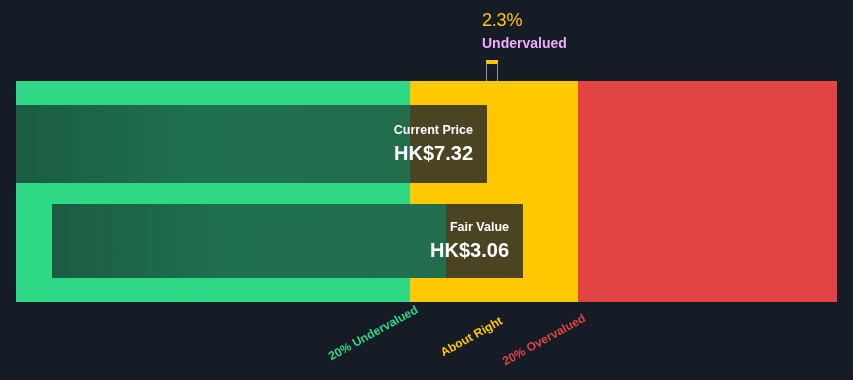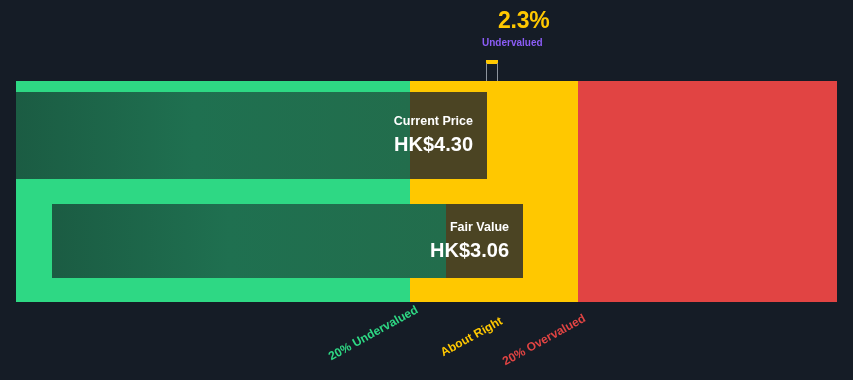--- a/index.html
+++ b/index.html
@@ -10,25 +10,25 @@
     font-family:"Liberation Sans", sans-serif;
     overflow:hidden;
     position:relative;
     -webkit-font-smoothing:antialiased;
   }
   #stage{position:absolute;left:0;top:0;width:853px;height:380px;}
 
   
   .callout{position:absolute;left:482px;top:8px;}
   .callout .pct{
-    font-size:23px;font-weight:bold;color:#ffc800;
-    line-height:25px;letter-spacing:-0.2px;white-space:nowrap;margin-left:16px;
+    font-size:18px;font-weight:normal;color:#ffc800;
+    line-height:25px;letter-spacing:-0.2px;white-space:nowrap;
   }
   .callout .verdict{
-    font-size:10px;font-weight:bold;color:#8b5cf6;
+    font-size:14px;font-weight:bold;color:#f0abfc;
     line-height:16px;margin-top:2px;white-space:nowrap;
   }
 
   
   .marker-tab{
     position:absolute;left:486px;top:60px;width:12px;height:4px;
     background:#ffc800;
   }
   .marker-stem-left{
     position:absolute;left:486px;top:63px;width:1px;height:18px;
@@ -49,21 +49,21 @@
   .band-under{left:0px;width:394px;background:#2ed884;}
   .band-fair{left:394px;width:168px;background:#ffc800;}
   .band-over{left:562px;width:259px;background:#e14443;}
 
   
   .bar{
     position:absolute;left:0px;
     border-right:2px solid #f2f2f0;
     box-sizing:border-box;
   }
-  .bar-current{top:11px;height:87px;width:471px;}
+  .bar-current{top:24px;height:78px;width:471px;}
   .bar-fair{top:123px;height:74px;width:471px;margin-left:36px;}
   .bar-seg{position:absolute;top:0;height:100%;}
   .seg-green{left:0;width:394px;background:linear-gradient(90deg,#1b5c43 0%,#1f7050 45%,#226d4c 100%);}
   .seg-yellow{left:394px;width:77px;background:#4b4423;}
 
   .bar-labels{
     position:absolute;right:12px;top:0;height:100%;
     display:flex;flex-direction:column;align-items:flex-end;
     justify-content:center;pointer-events:none;
   }
@@ -107,21 +107,21 @@
 
     <div class="band band-under"></div>
     <div class="band band-fair"></div>
     <div class="band band-over"></div>
 
     <div class="bar bar-current">
       <div class="bar-seg seg-green"></div>
       <div class="bar-seg seg-yellow"></div>
       <div class="bar-labels">
         <div class="bar-cap">Current Price</div>
-        <div class="bar-val">HK$4.30</div>
+        <div class="bar-val">HK$7.32</div>
       </div>
     </div>
 
     <div class="bar bar-fair">
       <div class="bar-seg seg-green"></div>
       <div class="bar-seg seg-yellow"></div>
       <div class="bar-labels">
         <div class="bar-cap">Fair Value</div>
         <div class="bar-val">HK$3.06</div>
       </div>

